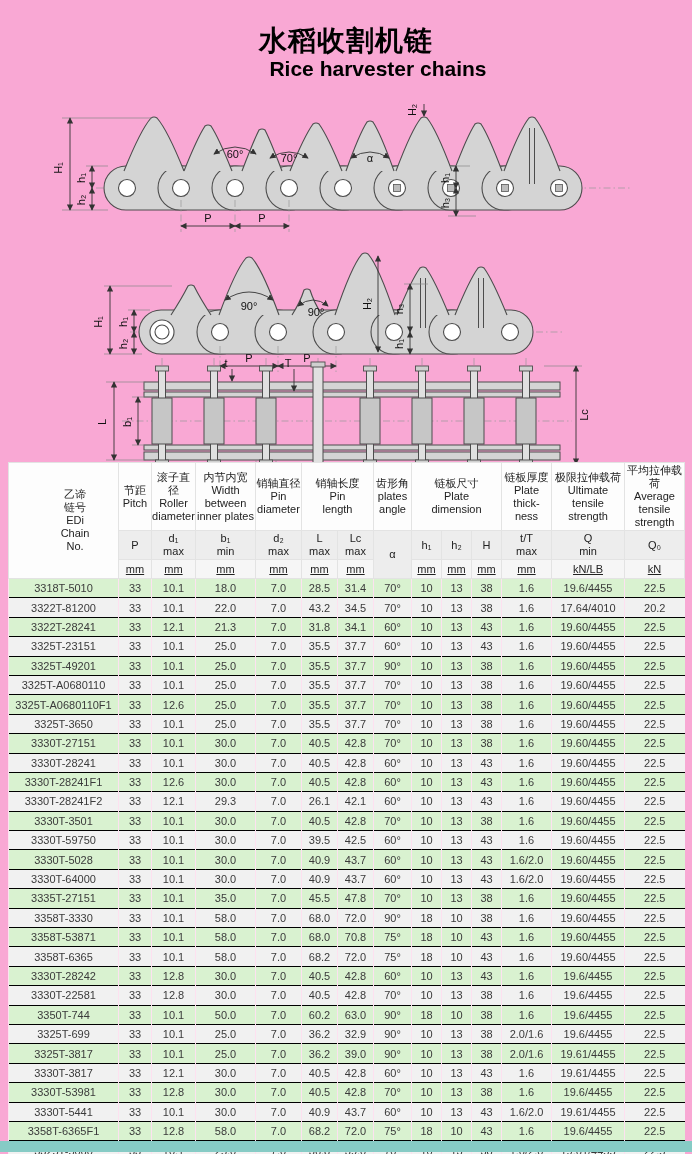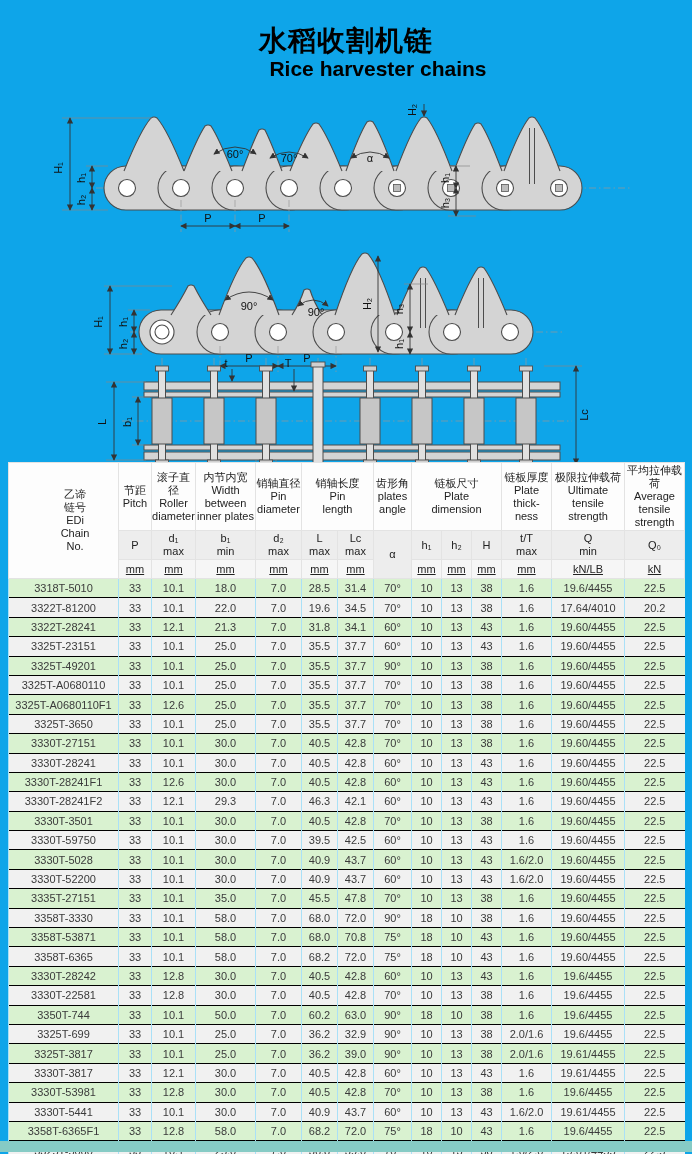--- a/index.html
+++ b/index.html
@@ -1,16 +1,16 @@
 <!DOCTYPE html>
 <html><head>
 <meta charset="utf-8">
 <style>
   html,body{margin:0;padding:0;background:#fff;}
-  .page{position:relative;width:692px;height:1154px;background:#0ea5e9;
+  .page{position:relative;width:692px;height:1154px;background:#f9a8d4;
         font-family:"Liberation Sans",sans-serif;overflow:hidden;}
   .title{position:absolute;top:22px;left:0;width:100%;text-align:center;
          font-size:28px;font-weight:bold;color:#000;letter-spacing:1px;}
   .subtitle{position:absolute;top:57px;left:0;width:100%;text-align:center;
          font-size:21px;font-weight:bold;color:#000;margin-left:32px;}
   svg.diag{position:absolute;}
   
   .plate{fill:#d4d4d4;stroke:#4c4c4c;stroke-width:1.1;}
   .tooth{fill:#d4d4d4;stroke:none;}
   .toothline{fill:none;stroke:#4c4c4c;stroke-width:1.1;}
@@ -400,21 +400,21 @@
           <td>1.6</td>
           <td>19.6/4455</td>
           <td>22.5</td>
         </tr>
         <tr class="gray">
           <td>3322T-81200</td>
           <td>33</td>
           <td>10.1</td>
           <td>22.0</td>
           <td>7.0</td>
-          <td>19.6</td>
+          <td>43.2</td>
           <td>34.5</td>
           <td>70°</td>
           <td>10</td>
           <td>13</td>
           <td>38</td>
           <td>1.6</td>
           <td>17.64/4010</td>
           <td>20.2</td>
         </tr>
         <tr class="green">
@@ -560,21 +560,21 @@
           <td>1.6</td>
           <td>19.60/4455</td>
           <td>22.5</td>
         </tr>
         <tr class="gray">
           <td>3330T-28241F2</td>
           <td>33</td>
           <td>12.1</td>
           <td>29.3</td>
           <td>7.0</td>
-          <td>46.3</td>
+          <td>26.1</td>
           <td>42.1</td>
           <td>60°</td>
           <td>10</td>
           <td>13</td>
           <td>43</td>
           <td>1.6</td>
           <td>19.60/4455</td>
           <td>22.5</td>
         </tr>
         <tr class="green">
@@ -619,21 +619,21 @@
           <td>43.7</td>
           <td>60°</td>
           <td>10</td>
           <td>13</td>
           <td>43</td>
           <td>1.6/2.0</td>
           <td>19.60/4455</td>
           <td>22.5</td>
         </tr>
         <tr class="gray">
-          <td>3330T-52200</td>
+          <td>3330T-64000</td>
           <td>33</td>
           <td>10.1</td>
           <td>30.0</td>
           <td>7.0</td>
           <td>40.9</td>
           <td>43.7</td>
           <td>60°</td>
           <td>10</td>
           <td>13</td>
           <td>43</td>

